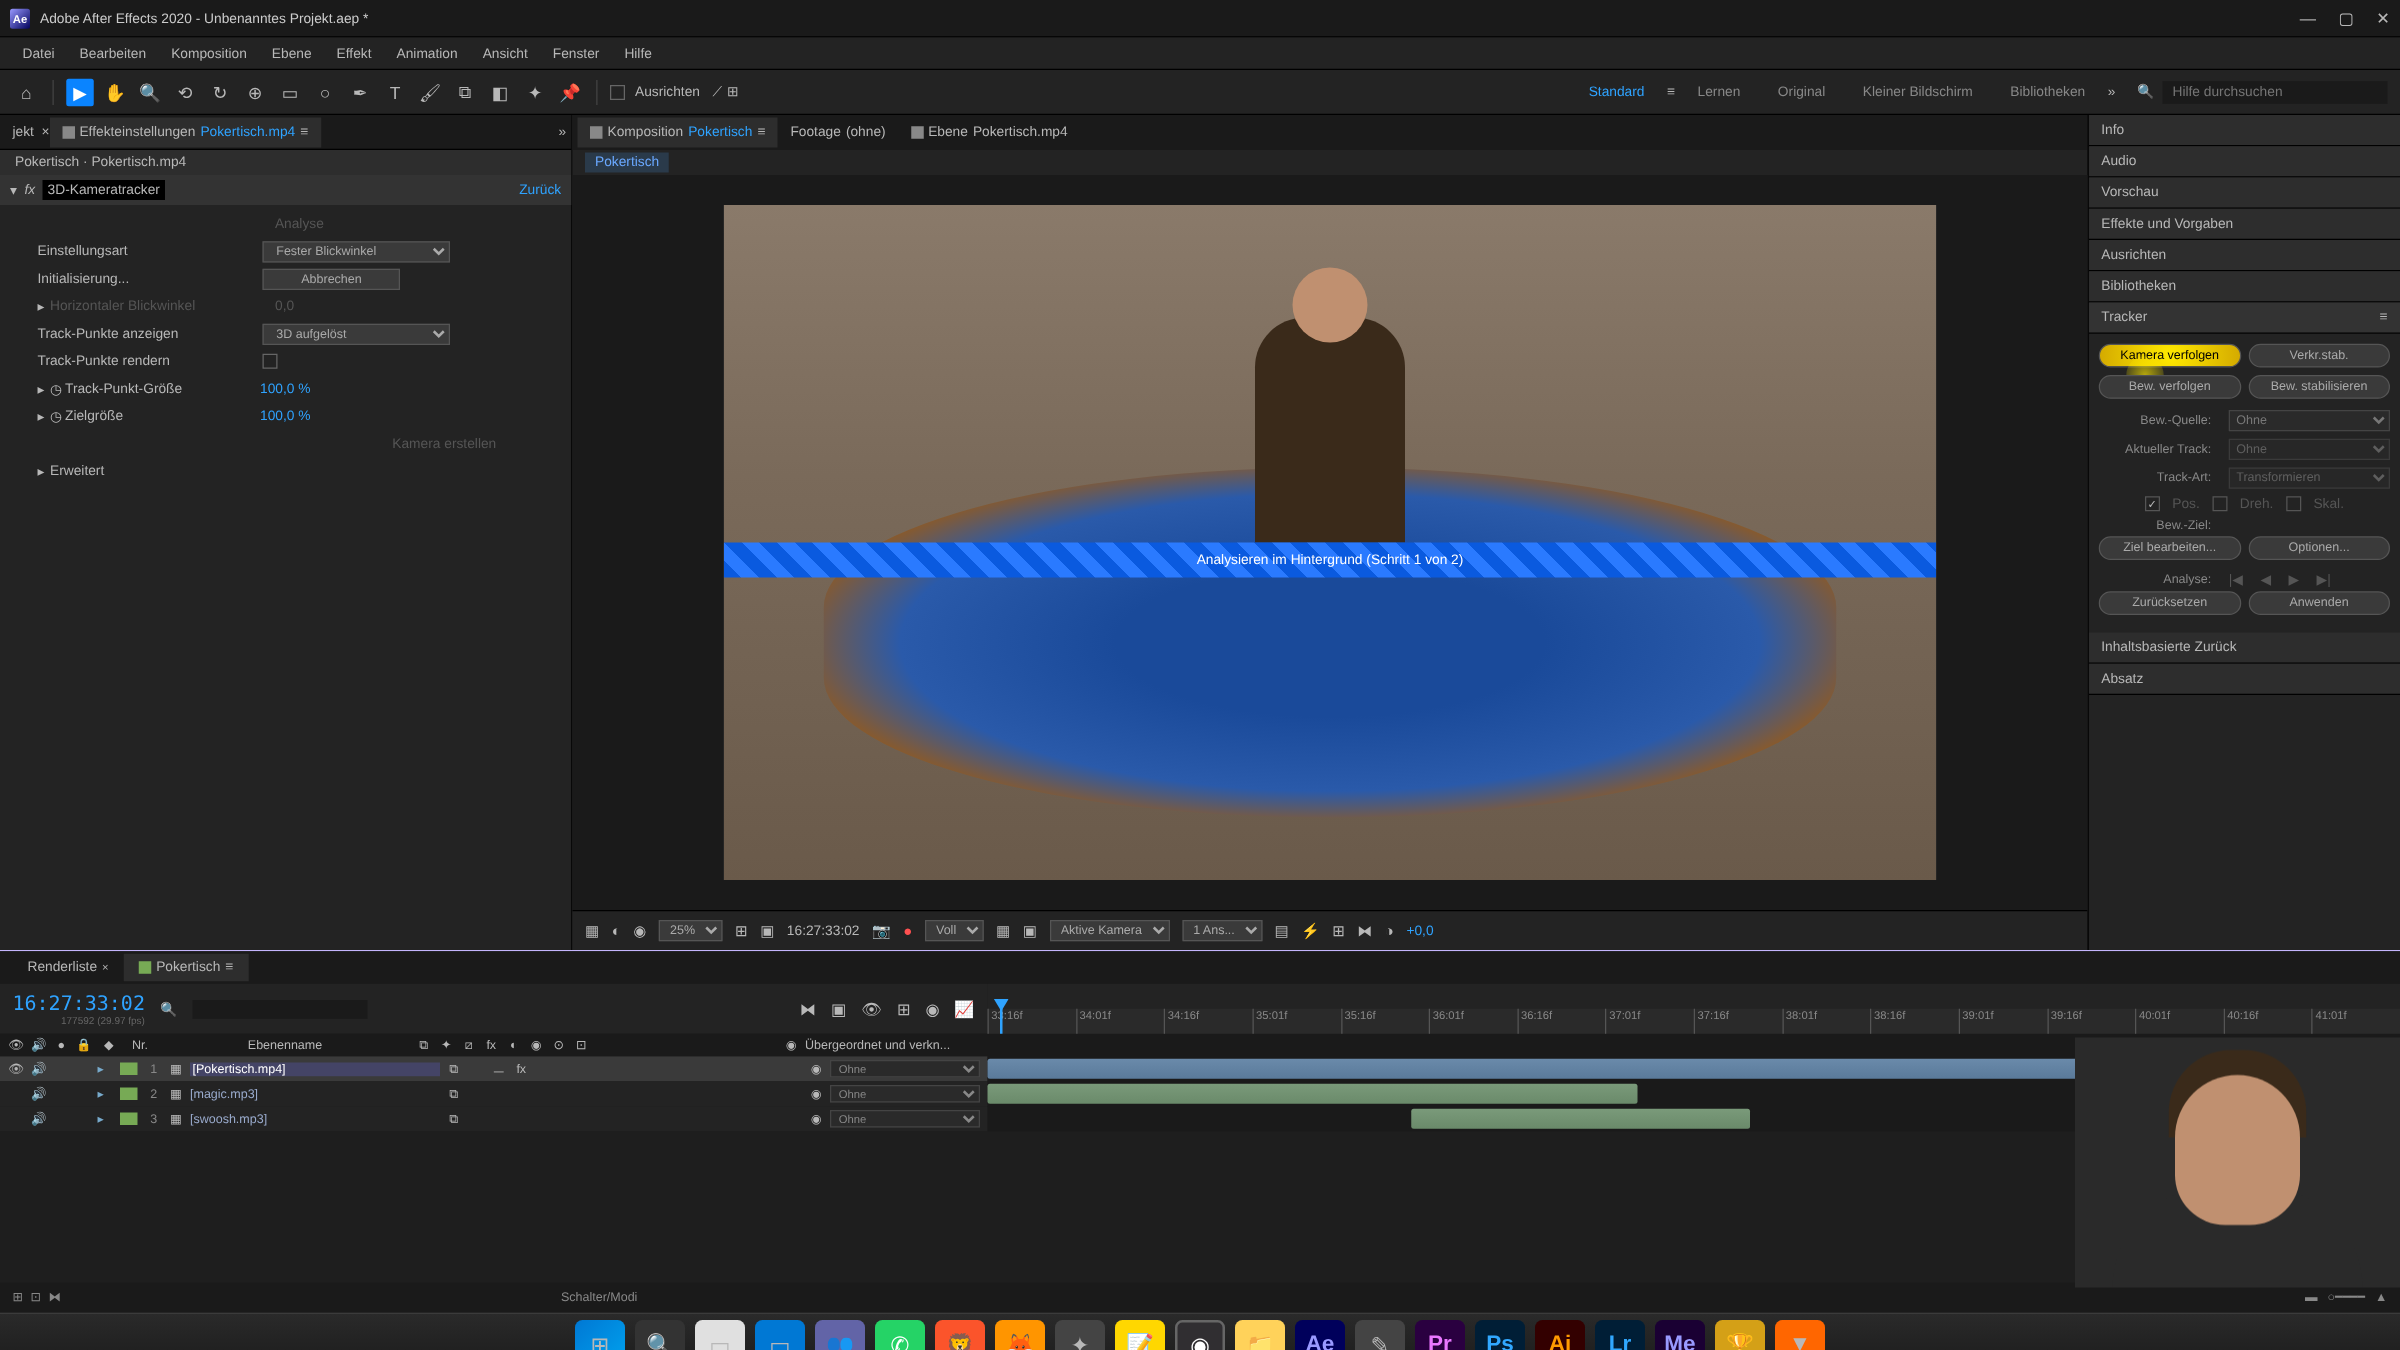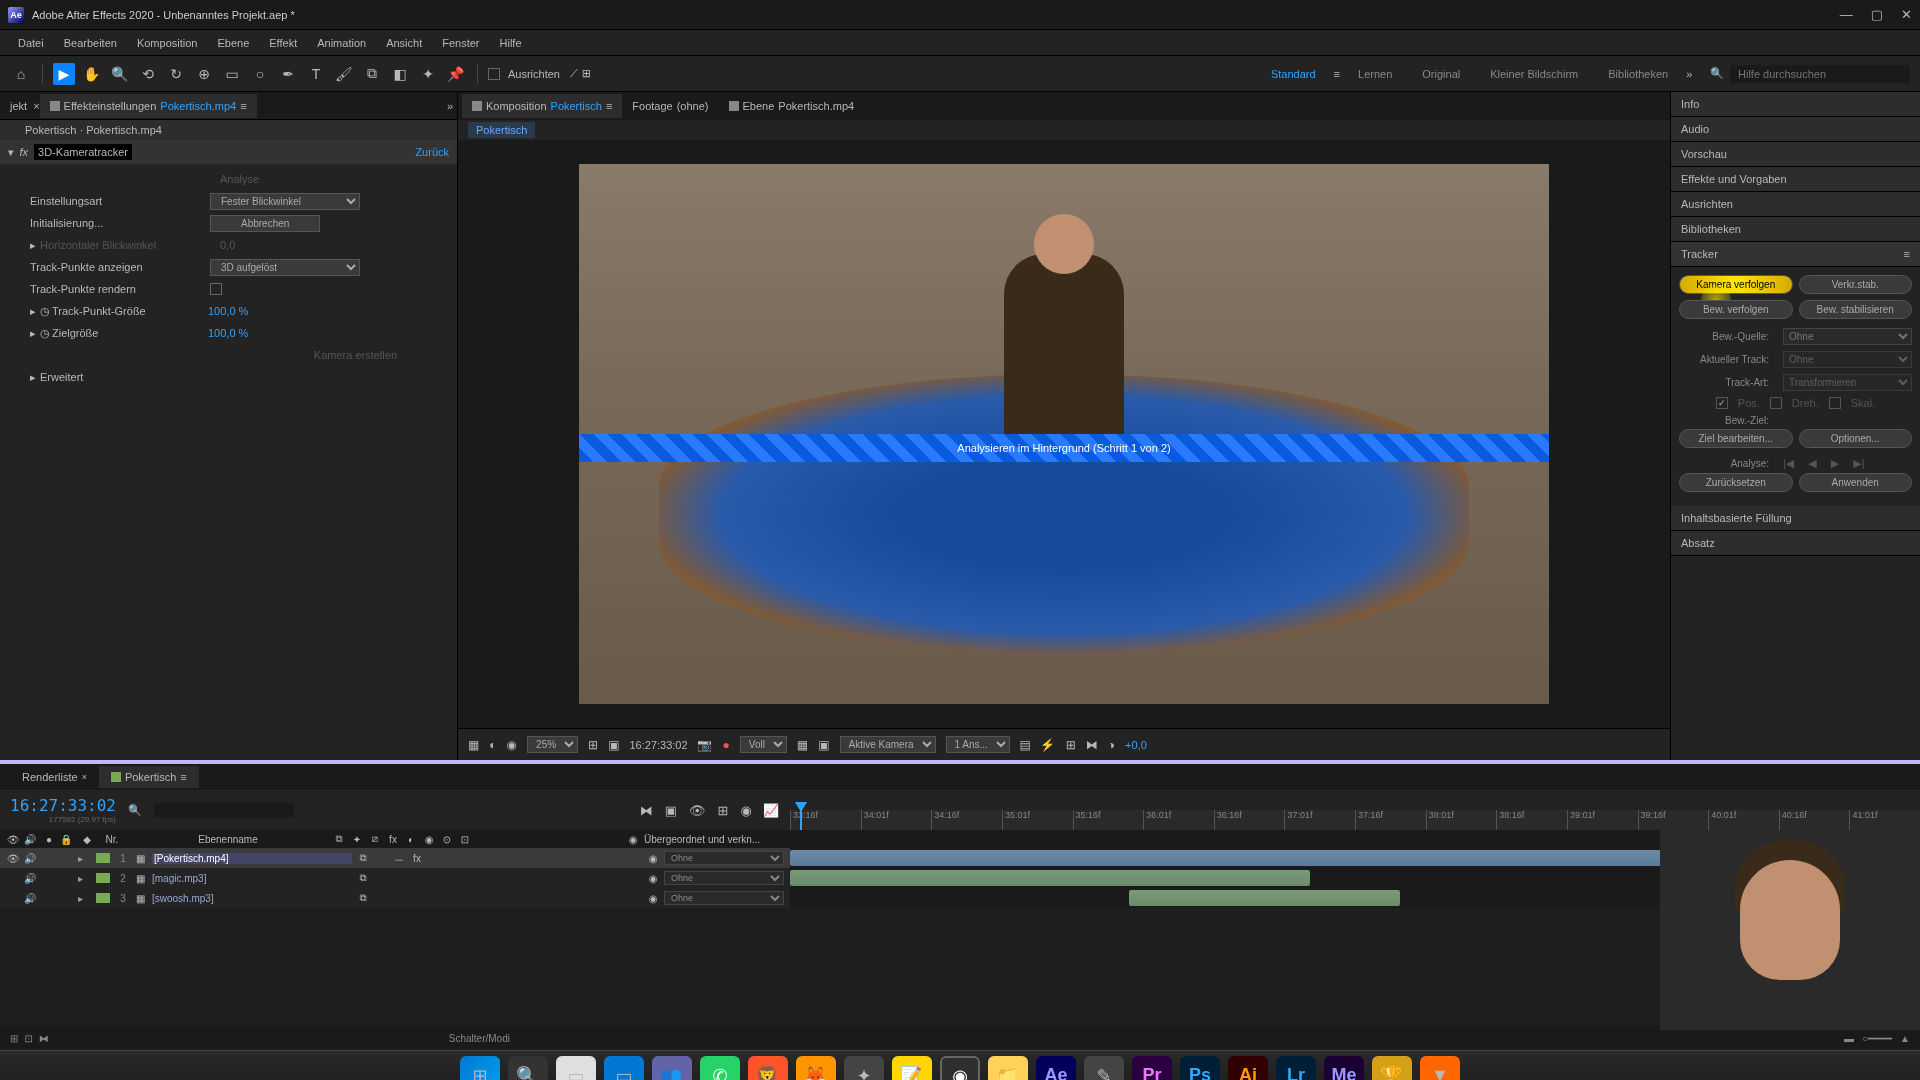--- a/index.html
+++ b/index.html
@@ -33,21 +33,21 @@
 .center-panel { flex: 1; background: #232323; display: flex; flex-direction: column; }
 .right-panel { width: 250px; background: #232323; border-left: 1px solid #000; display: flex; flex-direction: column; overflow: hidden; }
 
 
 .panel-tabs { height: 28px; background: #1a1a1a; display: flex; align-items: center; padding: 0 4px; border-bottom: 1px solid #000; }
 .panel-tabs .tab { padding: 0 10px; height: 24px; display: flex; align-items: center; gap: 4px; cursor: pointer; }
 .panel-tabs .tab.active { background: #2d2d2d; }
 .panel-tabs .link { color: #2fa3ff; }
 
 
-.breadcrumb { padding: 4px 25px; background: #2d2d2d; }
+.breadcrumb { padding: 4px 12px; background: #2d2d2d; }
 .effect-header { padding: 4px 8px; display: flex; align-items: center; gap: 6px; background: #333; }
 .effect-header .name { background: #000000; padding: 2px 4px; }
 .effect-header .reset { color: #2fa3ff; margin-left: auto; cursor: pointer; }
 .effect-body { padding: 4px 0; }
 .prop-row { display: flex; align-items: center; padding: 2px 8px 2px 30px; height: 22px; }
 .prop-row .label { flex: 0 0 180px; }
 .prop-row .val { color: #2fa3ff; cursor: pointer; }
 .prop-row .btn { background: #3a3a3a; border: 1px solid #555; padding: 2px 30px; cursor: pointer; color: #aaa; font-size: 10px; }
 .prop-row select { background: #3a3a3a; border: 1px solid #555; color: #aaa; padding: 1px 6px; font-size: 10px; width: 150px; }
 .prop-row .chk { width: 12px; height: 12px; border: 1px solid #666; }
@@ -81,21 +81,21 @@
 .tracker-buttons button { flex: 1; background: #3a3a3a; border: 1px solid #555; border-radius: 10px; padding: 3px 6px; color: #aaa; font-size: 10px; cursor: pointer; position: relative; }
 .tracker-buttons button.highlight { background: radial-gradient(circle,#ffea00,#d4aa00); color: #000; }
 .tracker-row { display: flex; align-items: center; padding: 3px 0; gap: 14px; }
 .tracker-row .tl { flex: 0 0 90px; text-align: right; color: #888; font-size: 10px; }
 .tracker-row select { flex: 1; background: #2a2a2a; border: 1px solid #444; color: #777; font-size: 10px; padding: 1px; }
 .tracker-row .dim { color: #555; }
 .tracker-row .chk { width: 12px; height: 12px; border: 1px solid #555; display: inline-flex; align-items: center; justify-content: center; font-size: 9px; }
 .cursor-overlay { position: absolute; width: 30px; height: 30px; border-radius: 50%; background: radial-gradient(circle,#ffea00aa,#ffea0000); pointer-events: none; }
 
 
-.timeline { height: 290px; background: #1e1e1e; border-top: 4px solid #c4b5fd; display: flex; flex-direction: column; }
+.timeline { height: 290px; background: #1e1e1e; border-top: 1px solid #c4b5fd; display: flex; flex-direction: column; }
 .tl-tabs { height: 26px; background: #1a1a1a; display: flex; align-items: center; padding: 0 10px; }
 .tl-tabs .tab { padding: 0 12px; height: 22px; display: flex; align-items: center; cursor: pointer; gap: 4px; }
 .tl-tabs .tab.active { background: #2d2d2d; }
 .tl-header { height: 40px; display: flex; }
 .tl-header-left { width: 790px; display: flex; align-items: center; padding: 0 10px; gap: 12px; background: #232323; }
 .tl-header-left .timecode { color: #2fa3ff; font-family: monospace; font-size: 16px; }
 .tl-header-left .search { background: #1a1a1a; border: none; padding: 2px 6px; color: #888; width: 140px; font-size: 10px; }
 .tl-header-left .tlicon { cursor: pointer; font-size: 13px; }
 .tl-header-right { flex: 1; background: #232323; display: flex; align-items: flex-end; }
 .tl-ruler { flex: 1; height: 20px; background: #2a2a2a; display: flex; position: relative; }
@@ -389,21 +389,21 @@
         <span class="dim">|◀</span>
         <span class="dim">◀</span>
         <span class="dim">▶</span>
         <span class="dim">▶|</span>
       </div>
       <div class="tracker-buttons">
         <button disabled="" class="dim">Zurücksetzen</button>
         <button disabled="" class="dim">Anwenden</button>
       </div>
     </div>
-    <div class="rp-header">Inhaltsbasierte Füllung</div>
+    <div class="rp-header">Inhaltsbasierte Zurück</div>
     <div class="rp-header">Absatz</div>
   </div>
 </div>
 
 <div class="timeline">
   <div class="tl-tabs">
     <div class="tab">
       <span>Renderliste</span>
       <span style="font-size:9px;">×</span>
     </div>

